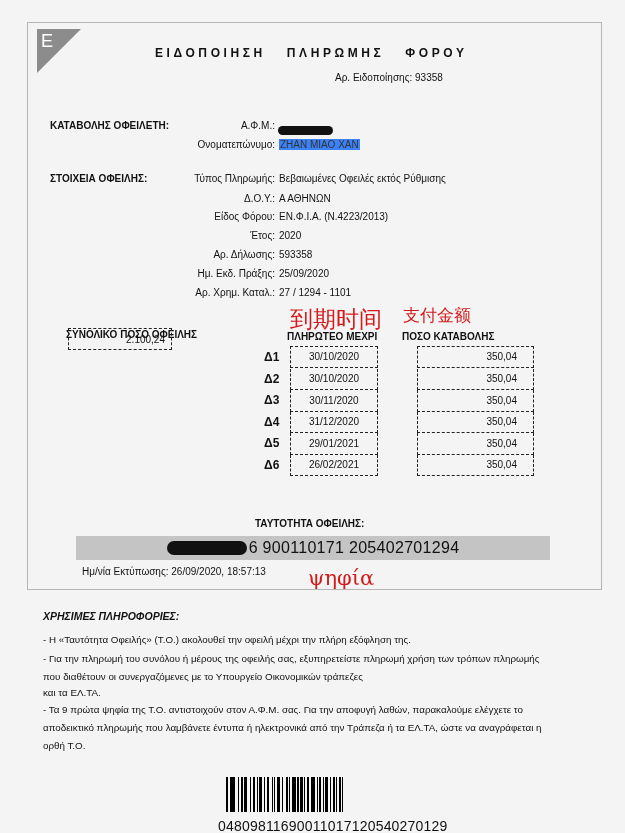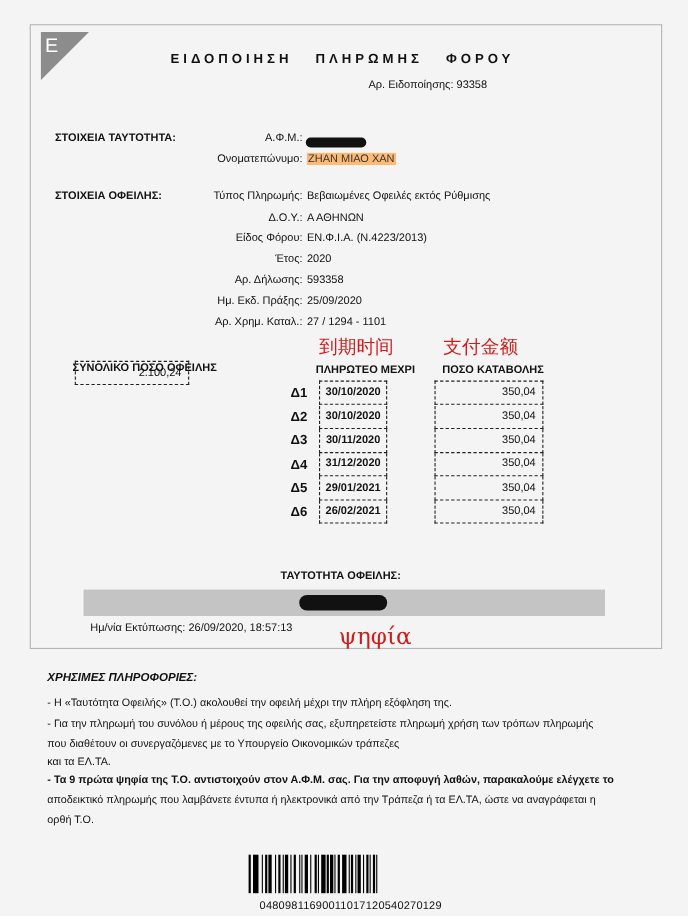--- a/index.html
+++ b/index.html
@@ -41,40 +41,40 @@
 
     .total-label { position: absolute; left: 50px; top: 329px; font-weight: bold; font-size: 10px; margin-left: 16px; }
     .dash-box {
       position: absolute; border: 1px dashed #222; font-size: 10px;
       display: flex; align-items: center;
     }
     .total-box { left: 68px; top: 328px; width: 104px; height: 22px; justify-content: flex-end; padding-right: 6px; }
 
     .col-head { position: absolute; font-weight: bold; font-size: 10px; white-space: nowrap; }
     .inst-label { position: absolute; left: 264px; font-weight: bold; font-size: 12px; }
-    .date-cell { position: absolute; left: 290px; width: 62px; height: 21.5px; border: 1px dashed #222; border-top: none;
-      font-size: 10px; display: flex; align-items: center; justify-content: center; font-weight: bold; }
-    .amt-cell { position: absolute; left: 395px; width: 99px; height: 21.5px; border: 1px dashed #222; border-top: none;
-      font-size: 10px; display: flex; align-items: center; justify-content: flex-end; padding-right: 6px; }
+    .date-cell { position: absolute; left: 290px; width: 88px; height: 21.5px; border: 1px dashed #222; border-top: none;
+      font-size: 10px; display: flex; align-items: center; justify-content: center; }
+    .amt-cell { position: absolute; left: 417px; width: 117px; height: 21.5px; border: 1px dashed #222; border-top: none;
+      font-size: 10px; display: flex; align-items: center; justify-content: flex-end; padding-right: 16px; }
     .first { border-top: 1px dashed #222; }
 
     .to-label { position: absolute; left: 255px; top: 518px; font-weight: bold; font-size: 10px; }
     .to-bar {
       position: absolute; left: 76px; top: 536px; width: 474px; height: 24px; background: #c4c4c4;
       font-size: 16px; display: flex; align-items: center; justify-content: center; letter-spacing: 0.3px;
     }
     .to-bar .redact { width: 80px; height: 14px; margin-right: 2px; border-radius: 8px; }
     .print-date { position: absolute; left: 82px; top: 566px; font-size: 10px; white-space: nowrap; }
 
     .info-title { position: absolute; left: 43px; top: 610px; font-weight: bold; font-size: 10.5px; font-style: italic; }
     .info-line { position: absolute; left: 43px; font-size: 9.8px; white-space: nowrap; }
 
     .barcode { position: absolute; left: 226px; top: 777px; width: 168px; height: 35px; display: flex; align-items: stretch; }
     .barcode span { display: block; background: #000; }
-    .barcode-num { position: absolute; left: 236px; top: 818px; font-size: 10px; letter-spacing: 0.2px; }
+    .barcode-num { position: absolute; left: 218px; top: 818px; font-size: 14px; letter-spacing: 0.2px; }
   </style>
 </head>
 <body>
 
 <div class="frame"></div>
 
 <div class="corner">
   <svg width="44" height="44" viewBox="0 0 44 44">
       <polygon points="0,0 44,0 0,44" fill="#8c8c8c"></polygon>
     </svg>
@@ -84,32 +84,32 @@
 <div class="title">
   <span>ΕΙΔΟΠΟΙΗΣΗ</span>
   <span>ΠΛΗΡΩΜΗΣ</span>
   <span>ΦΟΡΟΥ</span>
 </div>
 <div class="notice-no">
   <span>Αρ. Ειδοποίησης:</span>
   <span>93358</span>
 </div>
 
-<div class="sec-label" style="left:50px;top:120px;">ΣΤΟΙΧΕΙΑ ΤΑΥΤΟΤΗΤΑ:</div>
+<div class="sec-label" style="left:50px;top:120px;">ΚΑΤΑΒΟΛΗΣ ΟΦΕΙΛΕΤΗ:</div>
 <div class="kv" style="left:0;top:120px;width:275px;">
   <span class="k">Α.Φ.Μ.:</span>
 </div>
 <div style="position:absolute;left:278px;top:121px;">
   <span class="redact" style="width:55px;height:9px;"></span>
 </div>
 <div class="kv" style="left:0;top:139px;width:275px;">
   <span class="k">Ονοματεπώνυμο:</span>
 </div>
 <div class="kv" style="left:279px;top:139px;color:#333;">
-  <span style="background:#fdba74;color:#333;padding:0 1px;">ΖΗΑΝ ΜΙΑΟ ΧΑΝ</span>
+  <span style="background:#3b82f6;color:#333;padding:0 1px;">ΖΗΑΝ ΜΙΑΟ ΧΑΝ</span>
 </div>
 
 <div class="sec-label" style="left:50px;top:173px;">ΣΤΟΙΧΕΙΑ ΟΦΕΙΛΗΣ:</div>
 
 <div class="kv" style="left:0;top:173px;width:275px;">
     <span class="k">Τύπος Πληρωμής:</span>
   </div>
 <div class="kv" style="left:279px;top:173px;">Βεβαιωμένες Οφειλές εκτός Ρύθμισης</div>
 
 <div class="kv" style="left:0;top:193px;width:275px;">
@@ -135,21 +135,21 @@
 <div class="kv" style="left:0;top:268px;width:275px;">
     <span class="k">Ημ. Εκδ. Πράξης:</span>
   </div>
 <div class="kv" style="left:279px;top:268px;">25/09/2020</div>
 
 <div class="kv" style="left:0;top:287px;width:275px;">
     <span class="k">Αρ. Χρημ. Καταλ.:</span>
   </div>
 <div class="kv" style="left:279px;top:287px;">27 / 1294 - 1101</div>
 
-<div class="cn-note" style="left:290px;top:304px;font-size:17px;">到期时间</div>
+<div class="cn-note" style="left:290px;top:304px;font-size:23px;">到期时间</div>
 <div class="cn-note" style="left:403px;top:304px;font-size:17px;">支付金额</div>
 <div class="cn-note" style="left:308px;top:566px;font-size:21px;">ψηφία</div>
 
 <div class="total-label">ΣΥΝΟΛΙΚΟ ΠΟΣΟ ΟΦΕΙΛΗΣ</div>
 <div class="dash-box total-box">2.100,24</div>
 
 <div class="col-head" style="left:287px;top:331px;">ΠΛΗΡΩΤΕΟ ΜΕΧΡΙ</div>
 <div class="col-head" style="left:402px;top:331px;">ΠΟΣΟ ΚΑΤΑΒΟΛΗΣ</div>
 
 <div class="inst-label" style="top:350px;">Δ1</div>
@@ -172,29 +172,30 @@
 <div class="date-cell" style="top:433px;">29/01/2021</div>
 <div class="amt-cell" style="top:433px;">350,04</div>
 
 <div class="inst-label" style="top:458px;">Δ6</div>
 <div class="date-cell" style="top:454.5px;">26/02/2021</div>
 <div class="amt-cell" style="top:454.5px;">350,04</div>
 
 <div class="to-label">ΤΑΥΤΟΤΗΤΑ ΟΦΕΙΛΗΣ:</div>
 <div class="to-bar">
   <span class="redact"></span>
+  <span>6 900110171 205402701294</span>
 </div>
 <div class="print-date">Ημ/νία Εκτύπωσης: 26/09/2020, 18:57:13</div>
 
 <div class="info-title">ΧΡΗΣΙΜΕΣ ΠΛΗΡΟΦΟΡΙΕΣ:</div>
 <div class="info-line" style="top:634px;">- Η «Ταυτότητα Οφειλής» (Τ.Ο.) ακολουθεί την οφειλή μέχρι την πλήρη εξόφληση της.</div>
 <div class="info-line" style="top:653px;">- Για την πληρωμή του συνόλου ή μέρους της οφειλής σας, εξυπηρετείστε πληρωμή χρήση των τρόπων πληρωμής</div>
 <div class="info-line" style="top:671px;">που διαθέτουν οι συνεργαζόμενες με το Υπουργείο Οικονομικών τράπεζες</div>
 <div class="info-line" style="top:687px;">και τα ΕΛ.ΤΑ.</div>
-<div class="info-line" style="top:704px;font-weight:bold;">- Τα 9 πρώτα ψηφία της Τ.Ο. αντιστοιχούν στον Α.Φ.Μ. σας. Για την αποφυγή λαθών, παρακαλούμε ελέγχετε το</div>
+<div class="info-line" style="top:704px;">- Τα 9 πρώτα ψηφία της Τ.Ο. αντιστοιχούν στον Α.Φ.Μ. σας. Για την αποφυγή λαθών, παρακαλούμε ελέγχετε το</div>
 <div class="info-line" style="top:722px;">αποδεικτικό πληρωμής που λαμβάνετε έντυπα ή ηλεκτρονικά από την Τράπεζα ή τα ΕΛ.ΤΑ, ώστε να αναγράφεται η</div>
 <div class="info-line" style="top:740px;">ορθή Τ.Ο.</div>
 
 <div class="barcode">
   <span style="width:2px;margin-right:2px"></span>
     <span style="width:5px;margin-right:3px"></span>
   <span style="width:1px;margin-right:2px"></span>
     <span style="width:2px;margin-right:1px"></span>
   <span style="width:3px;margin-right:3px"></span>
     <span style="width:1px;margin-right:2px"></span>

